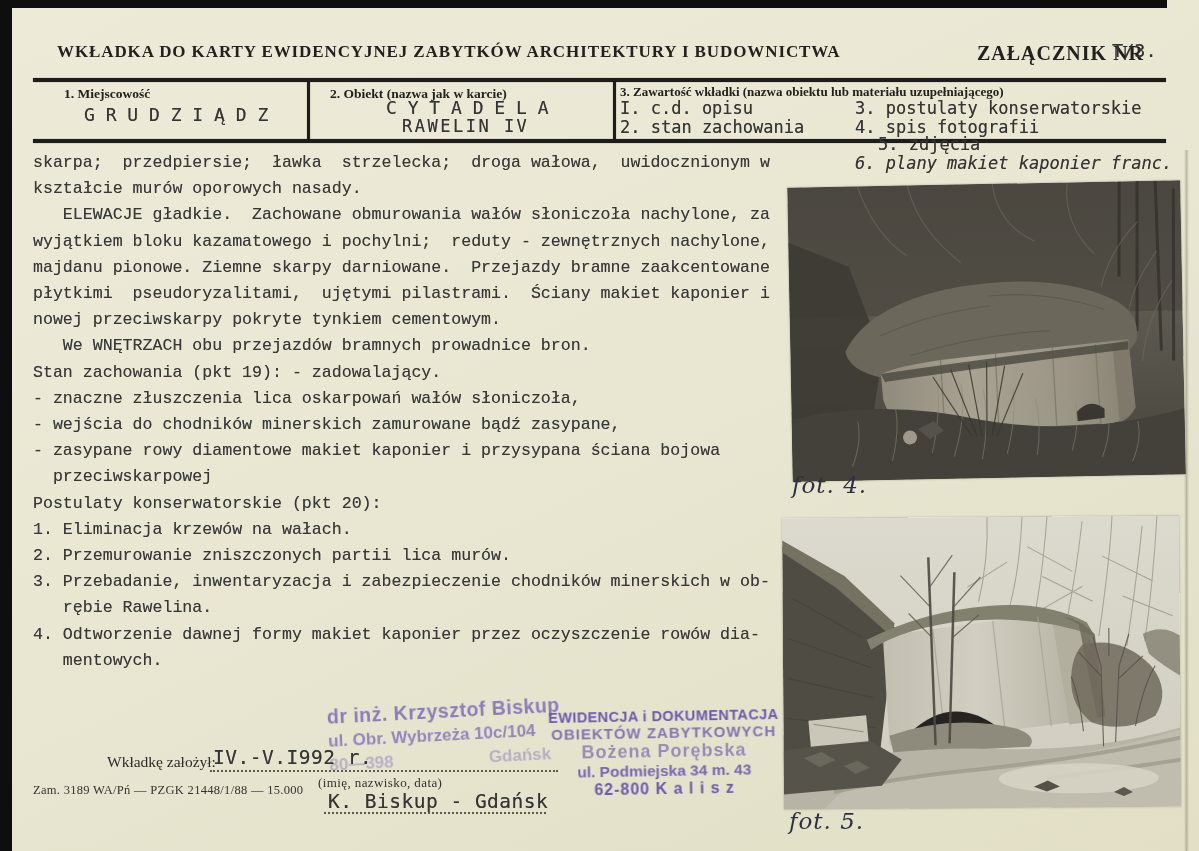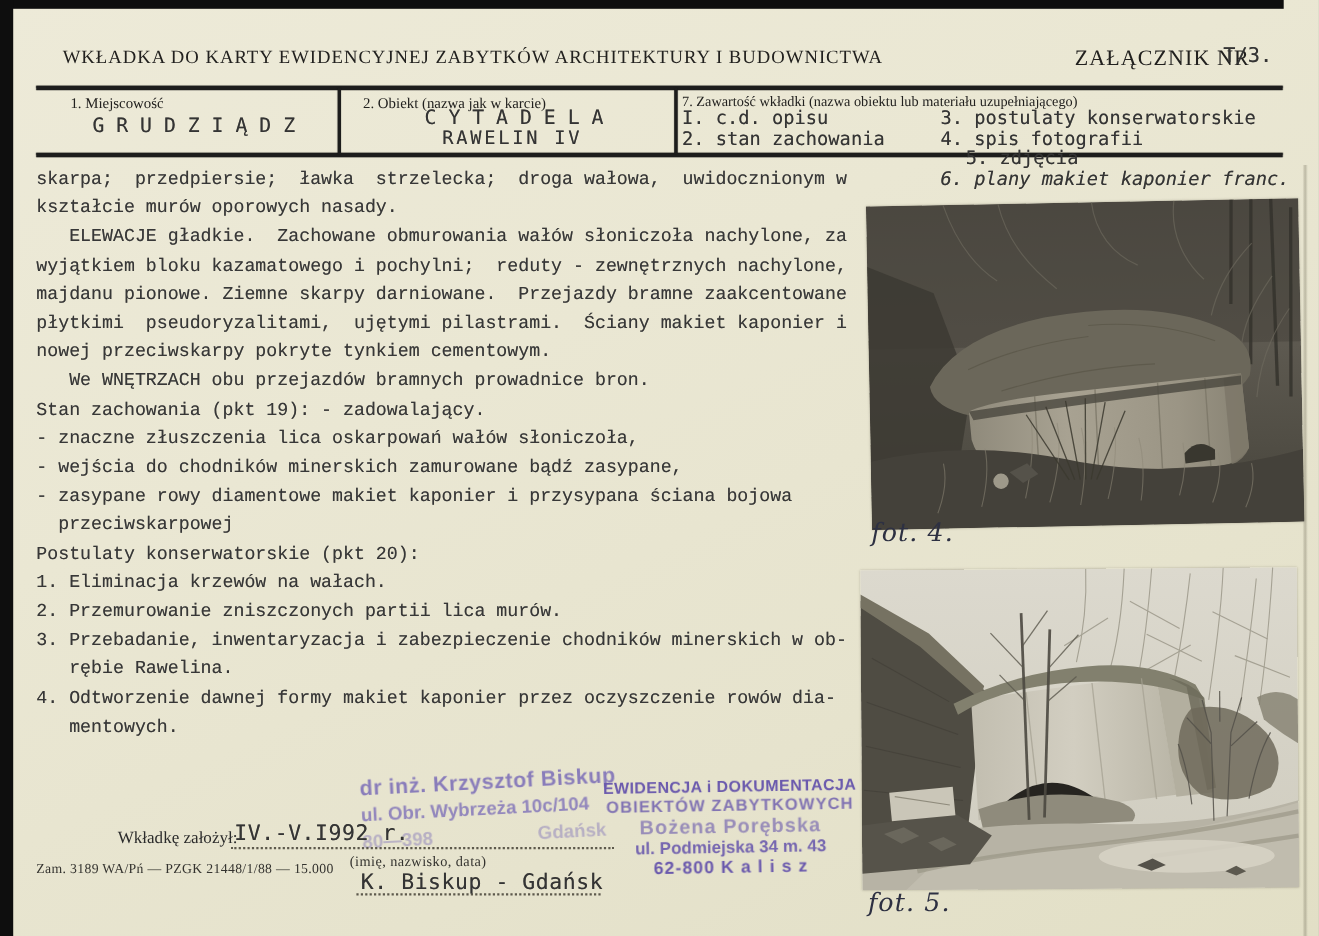--- a/index.html
+++ b/index.html
@@ -7,21 +7,21 @@
     position:relative;width:1199px;height:851px;overflow:hidden;
     background:linear-gradient(155deg,#edead8 0%,#eae7d3 38%,#e6e3cd 72%,#e2dfc6 100%);
     font-family:"Liberation Serif","DejaVu Serif",serif;color:#2b2b2b;
   }
   .abs{position:absolute;}
   .serif{font-family:"Liberation Serif","DejaVu Serif",serif;}
   .mono{font-family:"DejaVu Sans Mono",monospace;color:#343434;text-shadow:0 0 .5px rgba(45,45,45,.55);}
   .sans{font-family:"Liberation Sans","DejaVu Sans",sans-serif;}
   .edge{background:#0e0e0e;}
   .rule{background:#1d1d1c;box-shadow:0 0 1px rgba(20,20,20,.8);}
-  .label{font-weight:normal;color:#22211f;}
+  .label{font-weight:bold;color:#22211f;}
   .dotted{border-bottom:2px dotted #5d594c;height:0;}
   .typed-value{font-size:19.5px;letter-spacing:.5px;}
   .hint{font-size:13px;color:#33322e;letter-spacing:.4px;}
   .caption{font-family:"DejaVu Serif",serif;font-style:italic;font-size:23px;color:#2d3042;letter-spacing:1px;}
   .stamp{color:#7d6fb8;filter:blur(.35px);}
   .stamp .ln{white-space:nowrap;}
   .body-pre{
     margin:0;font-family:Liberation Mono, monospace;font-size:16.6px;line-height:26.2px;
     color:#373737;text-shadow:0 0 .5px rgba(50,50,50,.5);white-space:pre;letter-spacing:0;
   }
@@ -46,21 +46,21 @@
   <div class="abs rule" style="left:307px;top:80px;width:2.5px;height:60px;"></div>
   <div class="abs rule" style="left:613px;top:80px;width:2.5px;height:60px;"></div>
 
   <div class="abs serif label" style="left:64px;top:86px;font-size:13.5px;">1. Miejscowość</div>
   <div class="abs mono" style="left:84px;top:104px;font-size:18px;">G R U D Z I Ą D Z</div>
 
   <div class="abs serif label" style="left:330px;top:86px;font-size:13.5px;">2. Obiekt (nazwa jak w karcie)</div>
   <div class="abs mono" style="left:386px;top:97px;font-size:18px;">C Y T A D E L A</div>
   <div class="abs mono" style="left:402px;top:116px;font-size:17px;letter-spacing:2.5px;">RAWELIN IV</div>
 
-  <div class="abs serif label" style="left:620px;top:84px;font-size:13px;">7. Zawartość wkładki (nazwa obiektu lub materiału uzupełniającego)</div>
+  <div class="abs serif label" style="left:620px;top:84px;font-size:13px;">3. Zawartość wkładki (nazwa obiektu lub materiału uzupełniającego)</div>
   <div class="abs mono" style="left:620px;top:98px;font-size:17px;">I. c.d. opisu</div>
   <div class="abs mono" style="left:620px;top:117px;font-size:17px;">2. stan zachowania</div>
   <div class="abs mono" style="left:855px;top:98px;font-size:17px;">3. postulaty konserwatorskie</div>
   <div class="abs mono" style="left:855px;top:117px;font-size:17px;">4. spis fotografii</div>
   <div class="abs mono" style="left:878px;top:134px;font-size:17px;">5. zdjęcia</div>
   <div class="abs mono" style="left:855px;top:153px;font-size:17px;font-style:italic;">6. plany makiet kaponier franc.</div>
 
   <pre class="abs body-pre" style="left:33px;top:150px;">skarpa;  przedpiersie;  ławka  strzelecka;  droga wałowa,  uwidocznionym w
 kształcie murów oporowych nasady.
    ELEWACJE gładkie.  Zachowane obmurowania wałów słoniczoła nachylone, za

